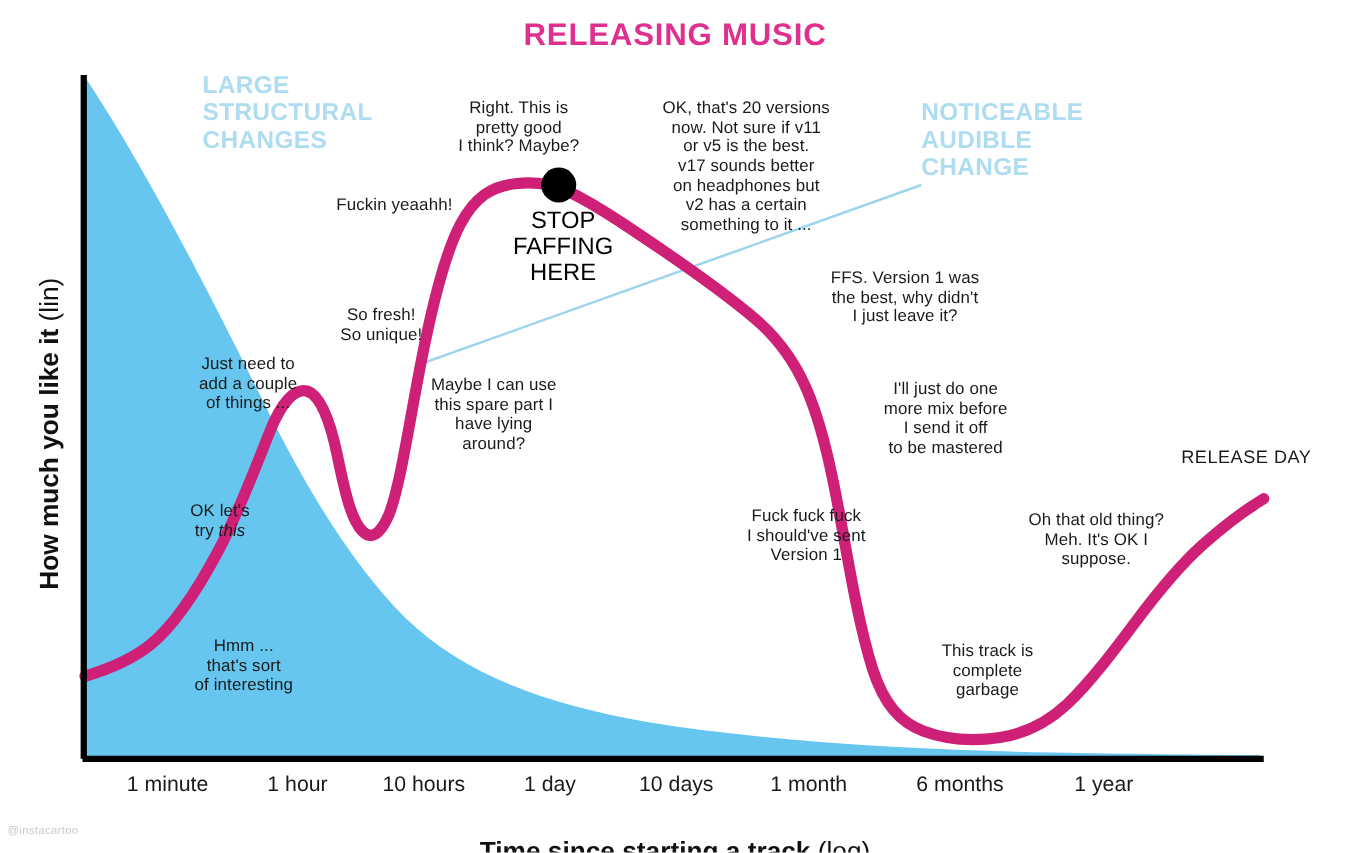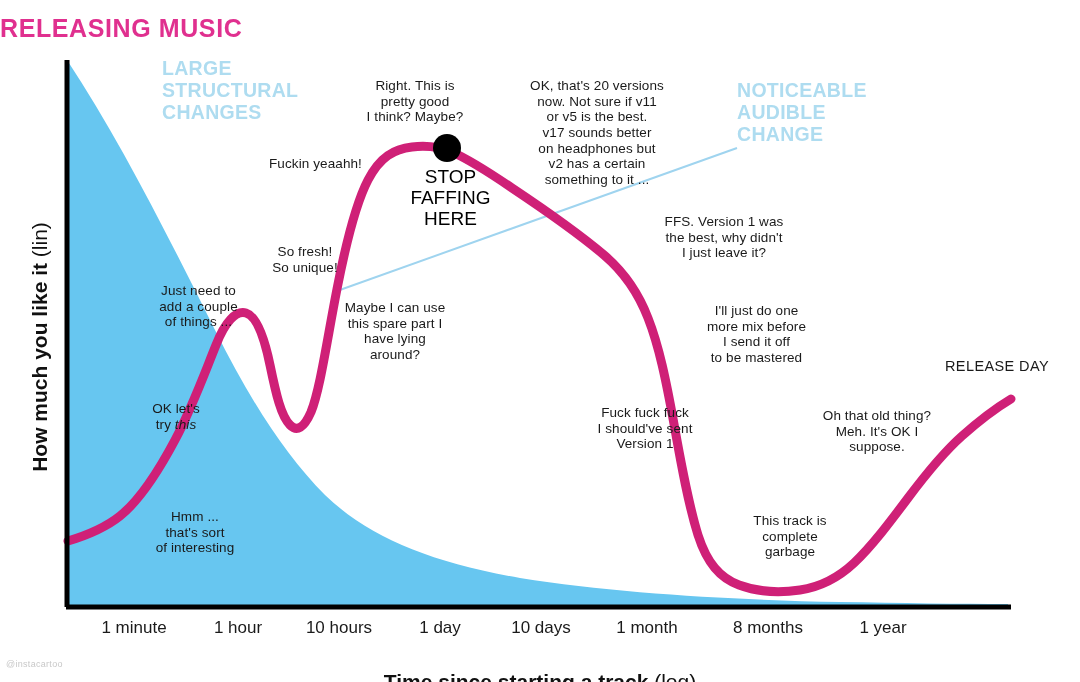--- a/index.html
+++ b/index.html
@@ -22,20 +22,21 @@
     width: 1080px;
     height: 682px;
   }
 
   
   #chart-title {
     position: absolute;
     left: 0;
     top: 14px;
     width: 1080px;
+    text-align: center;
     font-size: 25px;
     font-weight: bold;
     letter-spacing: 0.6px;
     color: #e0308f;
   }
 
   
   #y-axis-label {
     position: absolute;
     left: -150px;
@@ -259,21 +260,21 @@
 
   <div id="y-axis-label"><span>How much you like it </span><span class="lin">(lin)</span></div>
 
   <div id="x-tick-row">
     <span class="x-tick" style="left:68px;">1 minute</span>
     <span class="x-tick" style="left:172px;">1 hour</span>
     <span class="x-tick" style="left:273px;">10 hours</span>
     <span class="x-tick" style="left:374px;">1 day</span>
     <span class="x-tick" style="left:475px;">10 days</span>
     <span class="x-tick" style="left:581px;">1 month</span>
-    <span class="x-tick" style="left:702px;">8 months</span>
+    <span class="x-tick" style="left:702px;">6 months</span>
     <span class="x-tick" style="left:817px;">1 year</span>
   </div>
 
   <div id="x-axis-label"><span>Time since starting a track </span><span class="log">(log)</span></div>
 
   <div id="watermark">@instacartoo</div>
 
 </div>
 
 </body></html>

